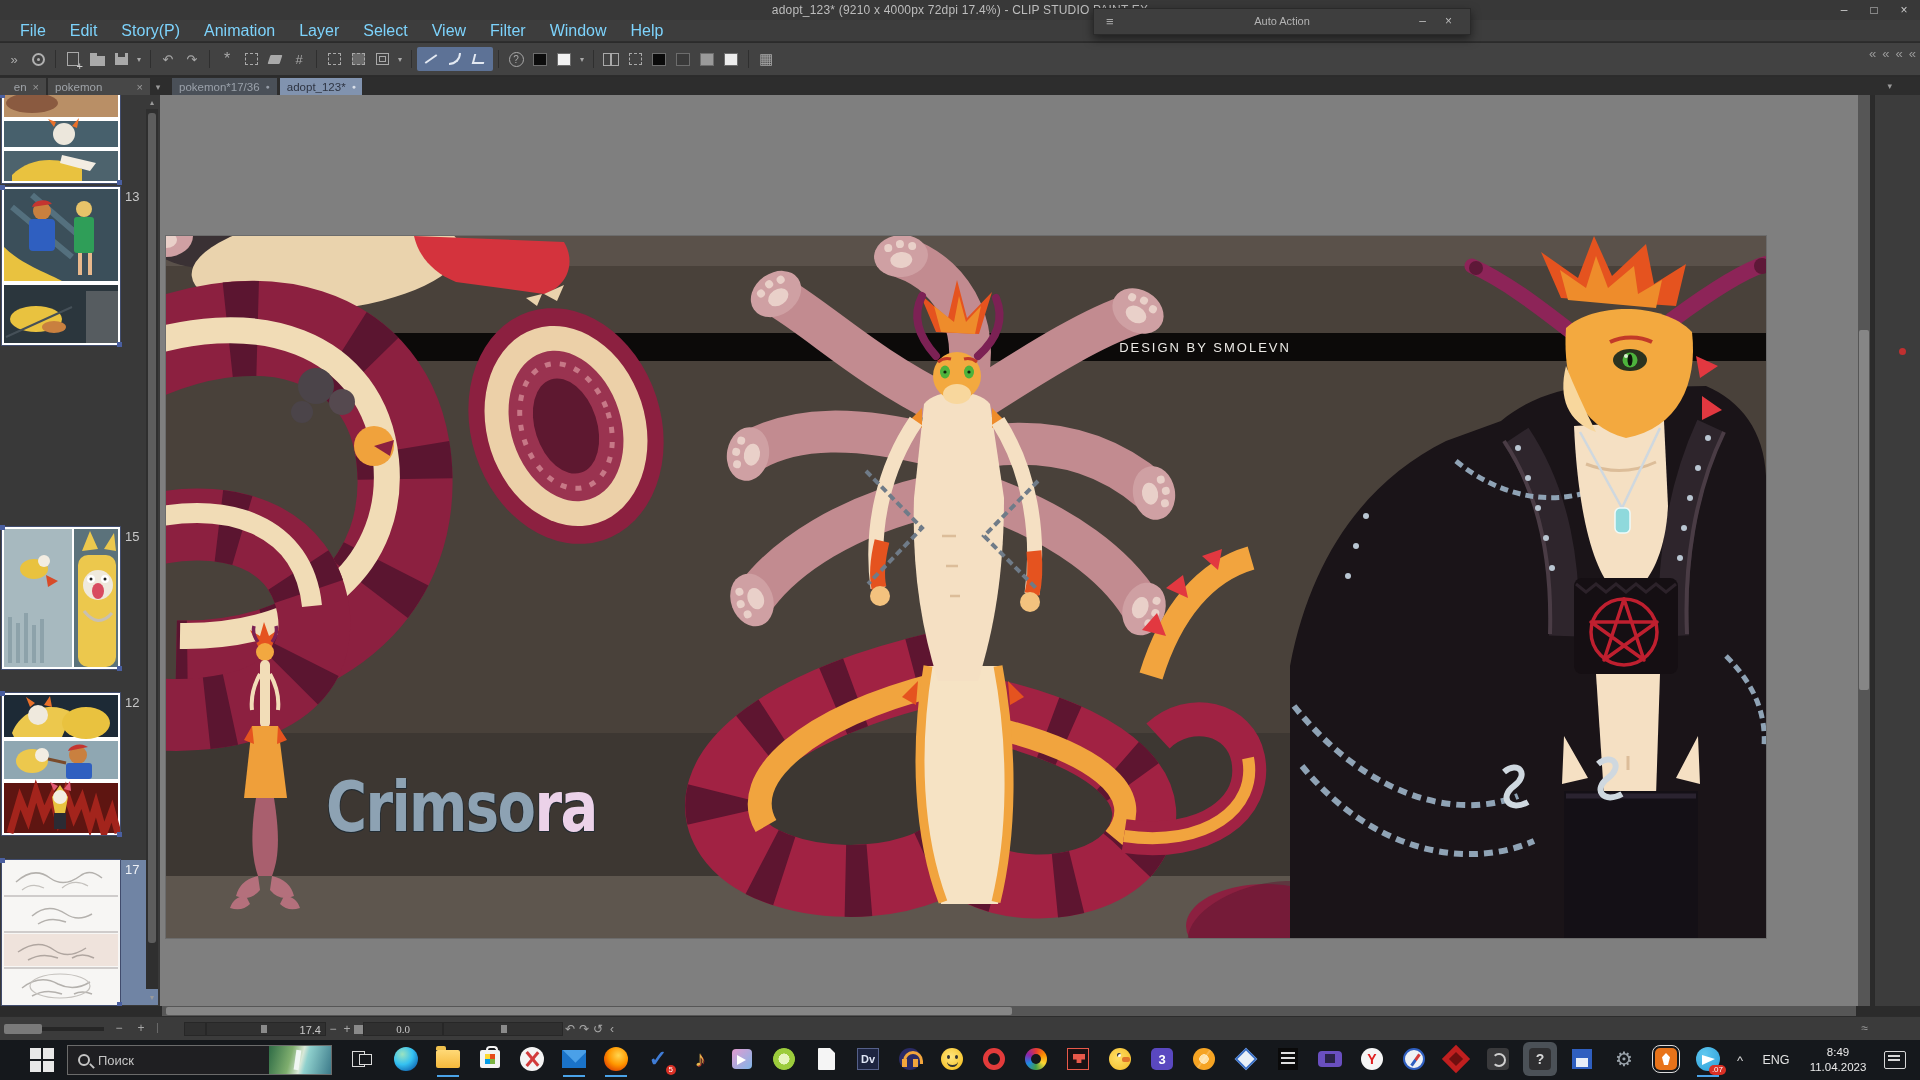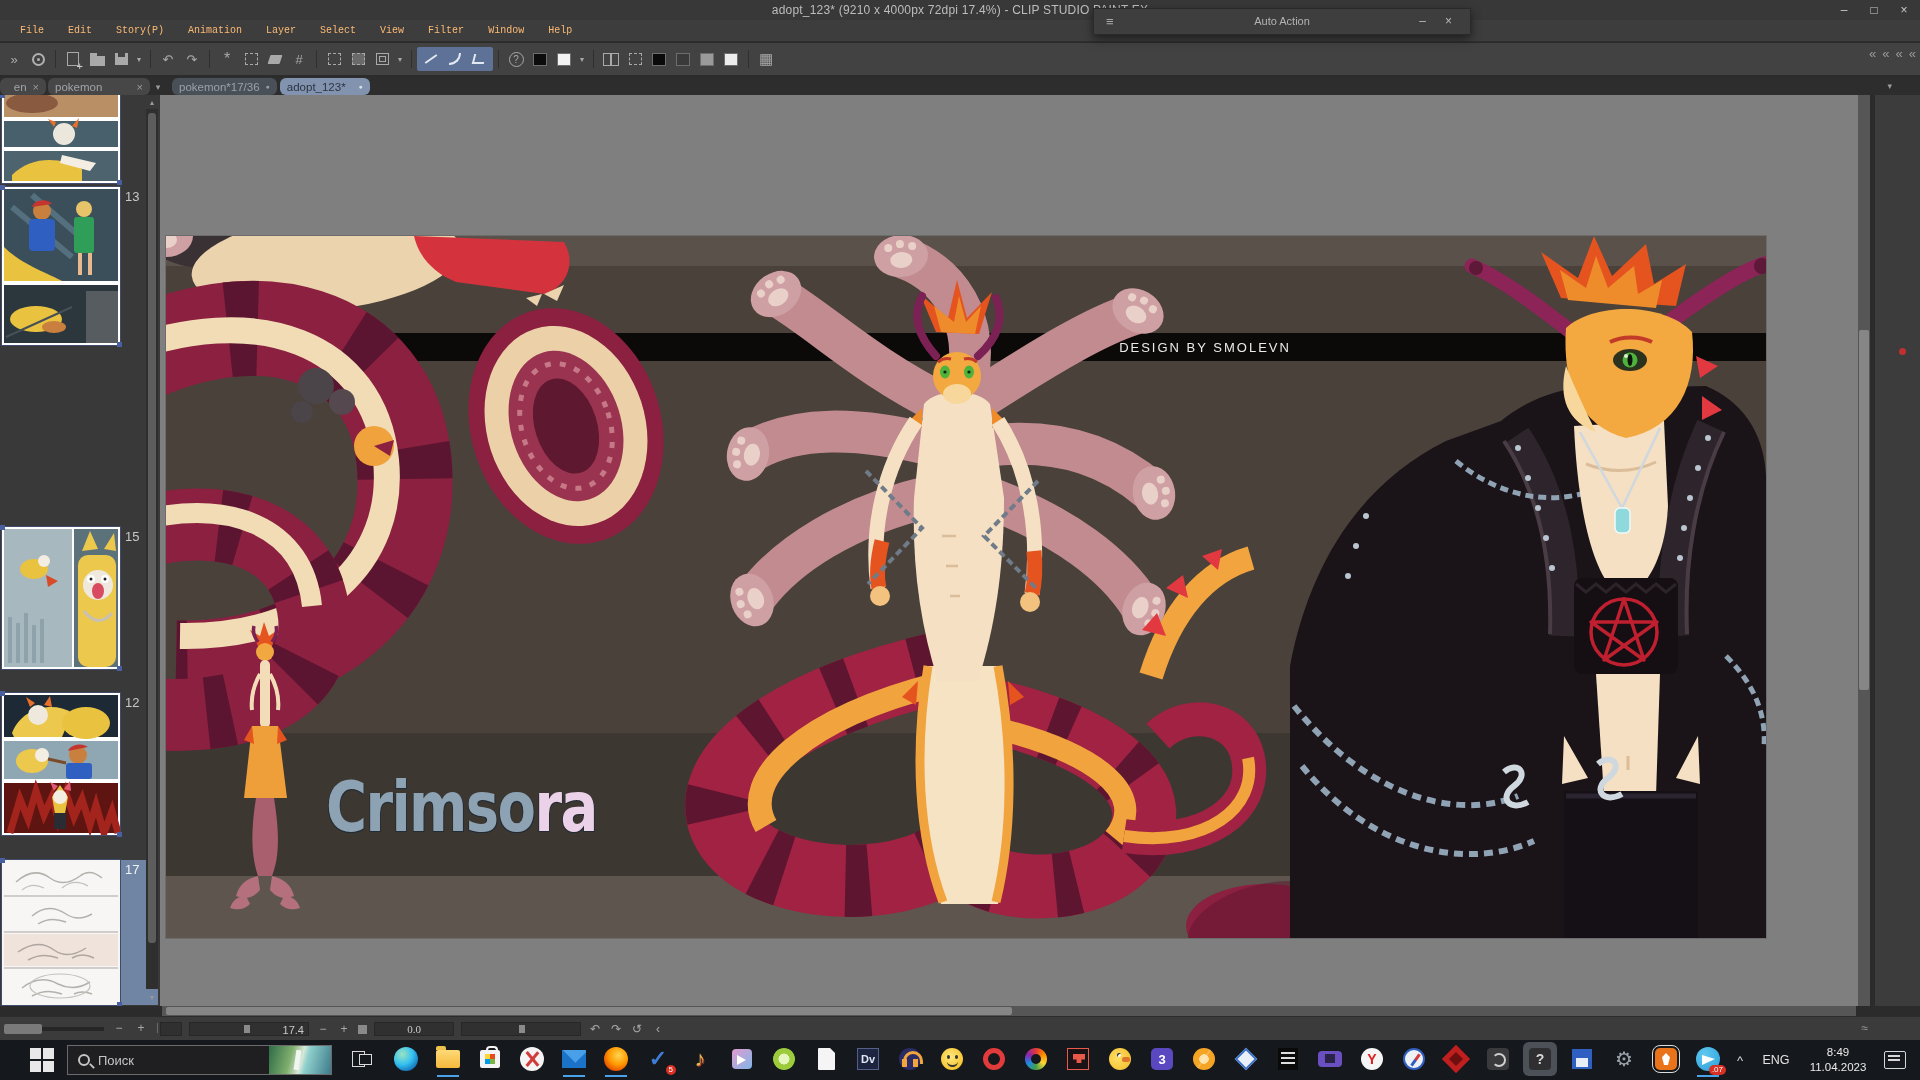--- a/index.html
+++ b/index.html
@@ -9,21 +9,21 @@
   
   #titlebar { position:absolute; left:0; top:0; width:1920px; height:20px; background:#383838; }
   #title-text { position:absolute; left:0; top:3px; width:100%; text-align:center;
                 font-size:12px; color:#bdbdbd; letter-spacing:.2px; }
   .win-controls { position:absolute; right:8px; top:0; height:20px; display:flex; gap:14px; align-items:center; }
   .win-btn { color:#c9c9c9; font-size:12px; width:16px; text-align:center; cursor:default; }
 
   
   #menubar { position:absolute; left:0; top:20px; width:1920px; height:22px; background:#3d3d3d;
              display:flex; align-items:center; padding-left:8px; border-bottom:1px solid #2e2e2e; }
-  .menu-item { padding:0 12px; font-size:10px; color:#fdba74; line-height:22px;font-family:Liberation Mono, monospace; }
+  .menu-item { padding:0 12px; font-size:16px; color:#7dd3fc; line-height:22px; }
 
   
   #toolbar { position:absolute; left:0; top:43px; width:1920px; height:33px; background:#424242;
              display:flex; align-items:center; padding-left:2px; border-bottom:1px solid #2c2c2c; }
   .tb-sep { width:1px; height:18px; background:#2f2f2f; margin:0 5px; }
   .tool { width:24px; height:22px; display:flex; align-items:center; justify-content:center;
           color:#a9a9a9; font-size:13px; position:relative; }
   .tool-group-hl { display:flex; background:#5d7296; border-radius:2px; padding:1px 2px; }
   .tool-group-hl .tool { color:#e3e9f2; }
   .csp-spiral-glyph { width:13px; height:13px; border:2px solid #b0b0b0; border-radius:50%; position:relative; }
@@ -44,21 +44,21 @@
   .gl-save { width:13px; height:12px; background:#a9a9a9; position:relative; }
   .gl-save:after { content:""; position:absolute; left:3px; top:0; width:7px; height:4px; background:#424242; }
   .gl-qm { width:15px; height:15px; border:1.5px solid #a9a9a9; border-radius:50%; font-size:10px; line-height:13px;
            text-align:center; color:#a9a9a9; }
   .gl-pages2 { width:16px; height:13px; border:1.5px solid #a9a9a9; position:relative; }
   .gl-pages2:after { content:""; position:absolute; left:6px; top:0; bottom:0; width:1.5px; background:#a9a9a9; }
   #toolbar-right { position:absolute; right:4px; top:46px; display:flex; gap:6px; color:#9b9b9b; font-size:13px; }
 
   
   #tabbar { position:absolute; left:0; top:77px; width:1920px; height:18px; background:#2d2d2d; display:flex; align-items:flex-end; }
-  .ctab { height:17px; display:flex; align-items:center; font-size:11.5px; padding:0 7px; gap:6px;border-radius:6px; }
+  .ctab { height:17px; display:flex; align-items:center; font-size:11.5px; padding:0 7px; gap:6px; }
   .ctab .x { color:#9a9a9a; font-size:11px; }
   .ctab .dot { font-size:7px; }
   .tab-gray { background:#474747; color:#9fa3a8; }
   .tab-doc { background:#4a5058; color:#9aa1aa; }
   .tab-doc .dot { color:#959ca6; }
   .tab-active { background:#8193af; color:#2e3442; }
   .tab-active .dot { color:#d8dee8; }
   .tab-chevron { width:16px; height:17px; color:#9a9a9a; font-size:9px; display:flex; align-items:center; justify-content:center; }
   #tab-right-chevron { position:absolute; right:28px; top:0; color:#9a9a9a; font-size:9px; height:17px; display:flex; align-items:center; }
 
@@ -88,21 +88,21 @@
              box-shadow:0 0 0 1px rgba(0,0,0,.15);margin-top:33px; }
   #credit { position:absolute; left:874px; top:100px; width:330px; height:24px; line-height:24px; text-align:center;
             color:#eceae6; font-size:13px; letter-spacing:2px; }
   #charname { position:absolute; left:160px; top:530px; font-family:"DejaVu Sans", sans-serif;
               font-weight:bold; font-size:70px; letter-spacing:-2px; transform:scaleX(.8);
               transform-origin:left center; text-shadow:1px 1px 0 #232c33, -1px 1px 0 #232c33; }
   #charname .n1 { color:#8da2b3; } #charname .n2 { color:#ecd2e9; }
 
   
   #statusbar { position:absolute; left:0; top:1016px; width:1920px; height:24px; background:#3b3b3b; border-top:1px solid #2c2c2c; }
-  .sb-flex { position:absolute; left:160px; top:0; height:24px; display:flex; align-items:center; gap:7px; }
+  .sb-flex { position:absolute; left:184px; top:0; height:24px; display:flex; align-items:center; }
   .sb-box { background:#303030; border:1px solid #272727; height:14px; display:flex; align-items:center;
             justify-content:flex-end; color:#c8c8c8; font-size:11px; padding:0 4px; }
   .sb-btn { color:#a8a8a8; font-size:12px; width:14px; text-align:center; }
   .sb-sq { width:9px; height:9px; background:#8a8a8a; }
   .sb-slider { position:relative; background:#303030; border:1px solid #272727; height:14px; }
   .sb-slider .sl-thumb { position:absolute; top:2px; width:6px; height:8px; background:#8a8a8a; }
   #pp-zoom { position:absolute; left:4px; top:10px; width:100px; height:4px; background:#262626; }
   #pp-zoom .pz-thumb { position:absolute; left:0; top:-3px; width:38px; height:10px; background:#7a7a7a; border-radius:2px; }
   #grip { position:absolute; right:52px; top:4px; color:#9a9a9a; font-size:12px; }
 
@@ -335,21 +335,21 @@
   </div>
   <div class="ctab tab-gray" style="width:102px;margin-left:2px;justify-content:space-between;">
     <span>pokemon</span>
     <span class="x">×</span>
   </div>
   <div class="tab-chevron">▾</div>
   <div class="ctab tab-doc" style="margin-left:6px;">
     <span>pokemon*17/36</span>
     <span class="dot">●</span>
   </div>
-  <div class="ctab tab-active" style="margin-left:3px;width:90px;justify-content:space-between;">
+  <div class="ctab tab-active" style="margin-left:3px;width:82px;justify-content:space-between;">
     <span>adopt_123*</span>
     <span class="dot">●</span>
   </div>
   <div id="tab-right-chevron">▾</div>
 </div>
 
 <div id="page-panel">
 
   <div class="page-row" style="top:0;">
     <div class="thumb" style="height:88px;">

